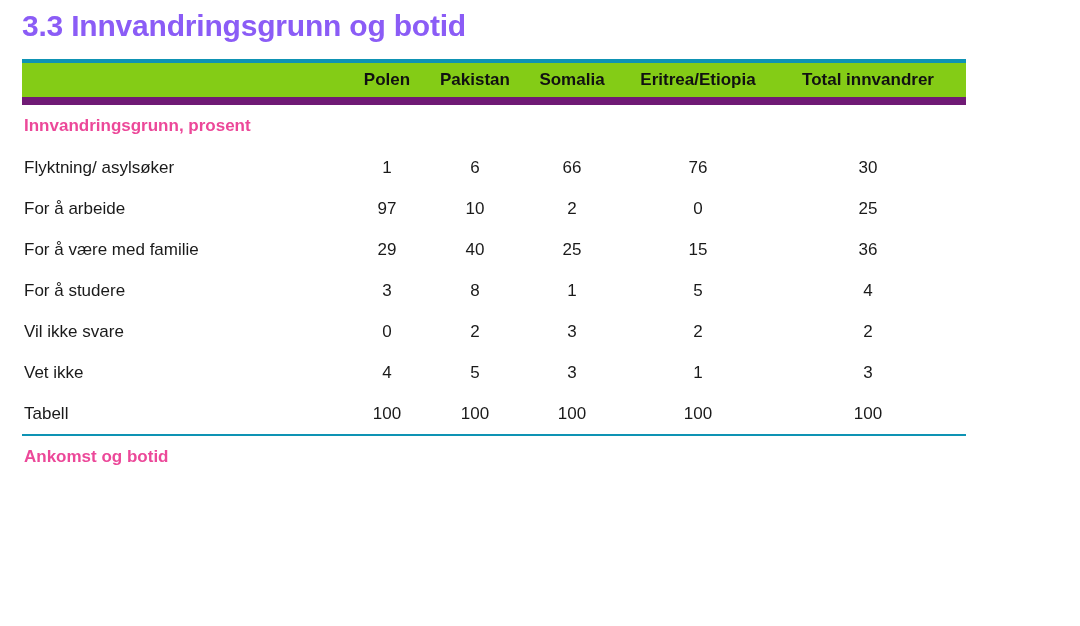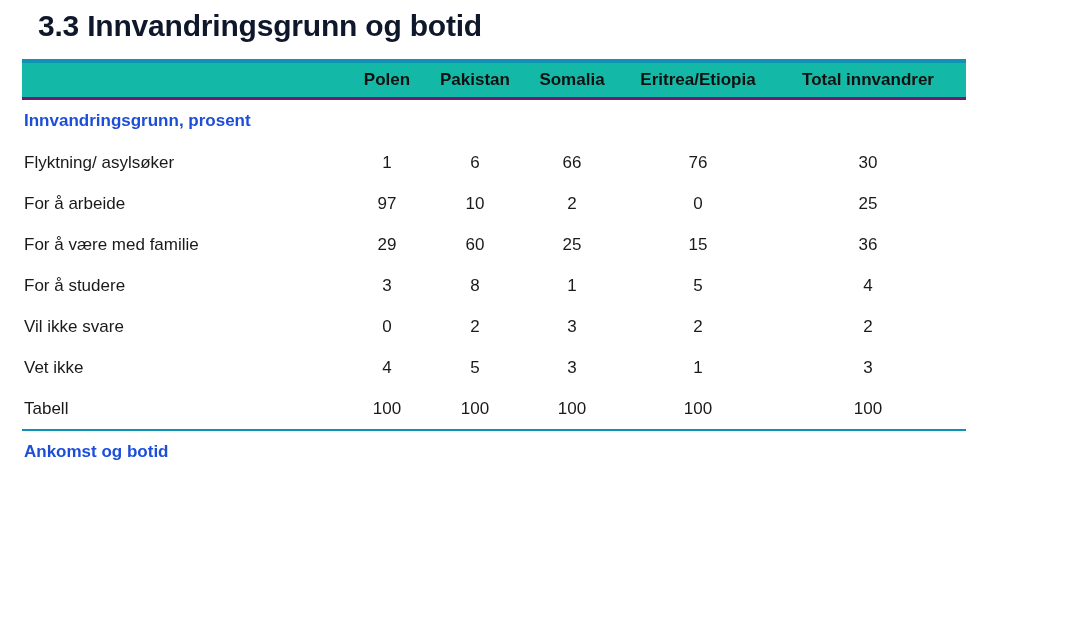--- a/index.html
+++ b/index.html
@@ -15,59 +15,59 @@
   }
   .page {
     width: 1080px;
     height: 626px;
     padding: 6px 0 0 22px;
   }
   h1.doc-title {
     font-size: 30px;
     line-height: 36px;
     font-weight: 700;
-    color: #0f172a;
-    margin: 2px 0 0 16px;
+    color: #8b5cf6;
+    margin: 2px 0 0 0;
     letter-spacing: -0.2px;
   }
   p.table-caption {
     font-size: 17px;
     line-height: 22px;
     margin: 40px 0 0 0;
     color: #1a1a1a;
   }
   table.data-table {
     width: 944px;
     border-collapse: collapse;
     table-layout: fixed;
     margin-top: 15px;
   }
   table.data-table th {
-    background: #14b8a6;
+    background: #84cc16;
     border-top: 4px solid #0e93b4;
-    border-bottom: 3px solid #701a75;
+    border-bottom: 8px solid #701a75;
     font-size: 17px;
     font-weight: 700;
     color: #111111;
     padding: 7px 2px;
     text-align: center;
     white-space: nowrap;
   }
   table.data-table th.lbl { text-align: left; }
   table.data-table td {
     font-size: 17px;
     color: #1a1a1a;
     padding: 10.5px 2px;
     text-align: center;
     white-space: nowrap;
   }
   table.data-table td.lbl { text-align: left; }
   tr.section-row td {
     font-weight: 700;
-    color: #1d4ed8;
+    color: #ec4899;
     padding: 11px 2px;
   }
   tr.section-row.with-rule td { border-top: 2px solid #0e93b4; }
   tbody tr.last-row td { border-bottom: 3px solid #0e93b4; }
 </style>
 </head>
 <body>
 
 <div class="page">
 
@@ -110,21 +110,21 @@
         <td class="lbl">For å arbeide</td>
         <td>97</td>
         <td>10</td>
         <td>2</td>
         <td>0</td>
         <td>25</td>
       </tr>
       <tr>
         <td class="lbl">For å være med familie</td>
         <td>29</td>
-        <td>60</td>
+        <td>40</td>
         <td>25</td>
         <td>15</td>
         <td>36</td>
       </tr>
       <tr>
         <td class="lbl">For å studere</td>
         <td>3</td>
         <td>8</td>
         <td>1</td>
         <td>5</td>

